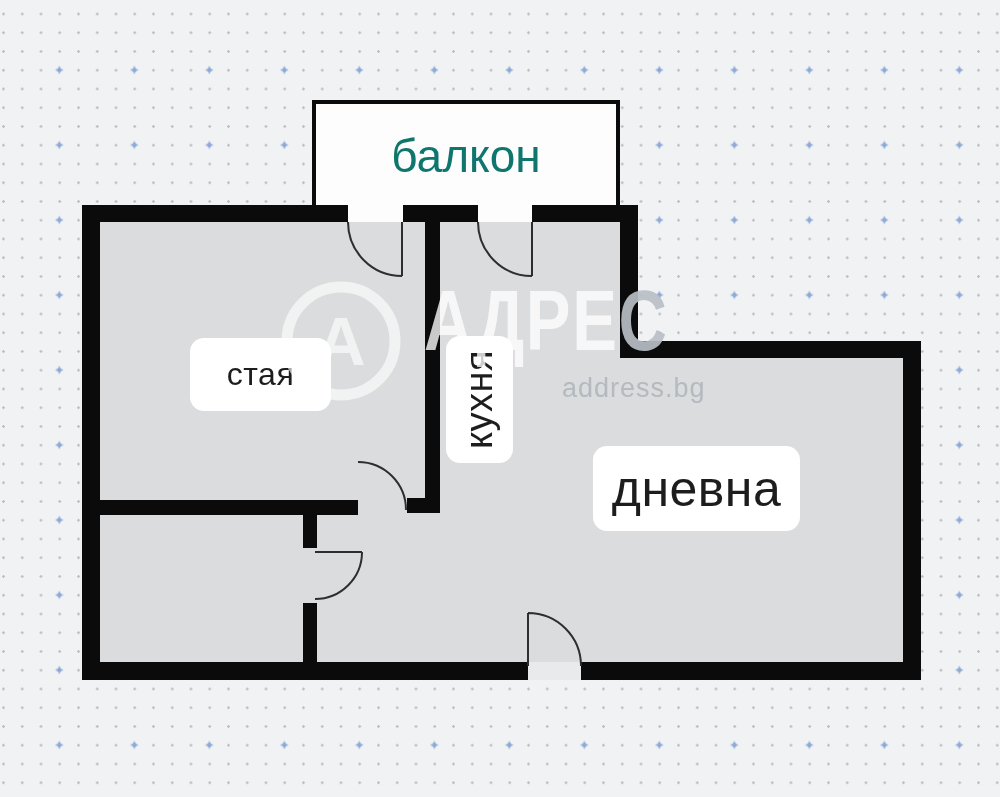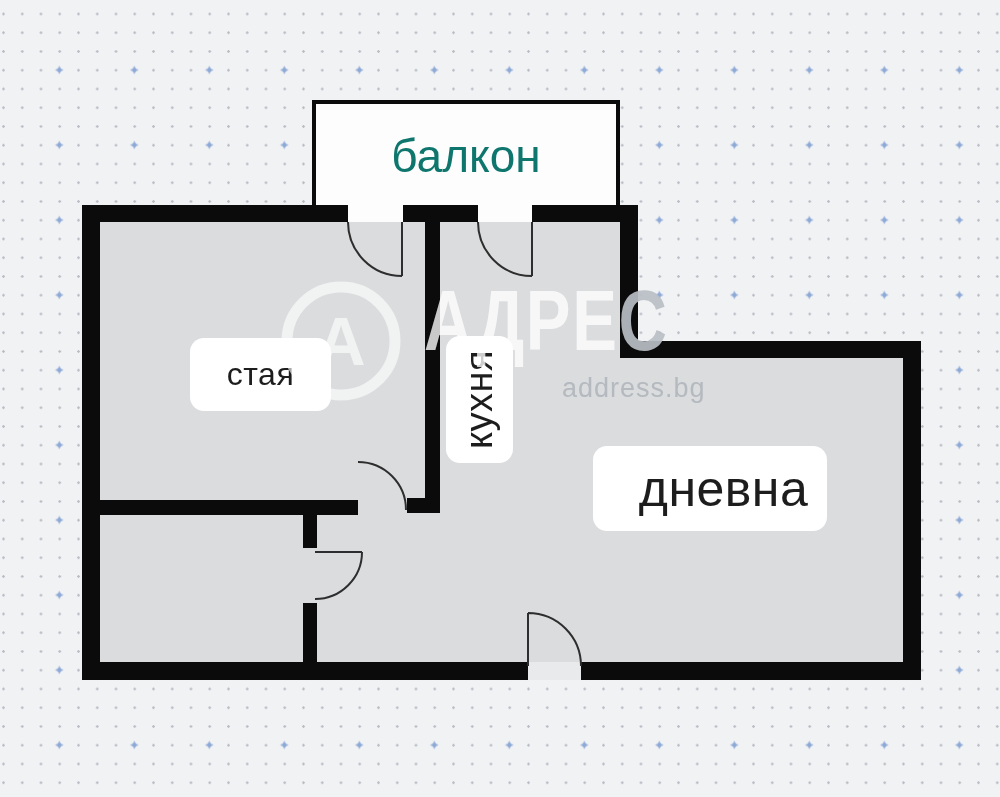--- a/index.html
+++ b/index.html
@@ -25,21 +25,21 @@
   }
   .room-label{
     position:absolute;background:#ffffff;border-radius:14px;z-index:5;
     display:flex;align-items:center;justify-content:center;
     color:#1d1d1d;font-weight:500;letter-spacing:.5px;
   }
   .lbl-balcony{font-size:46px;color:#0f766e;font-weight:500;}
   .lbl-room   {left:190px;top:338px;width:141px;height:73px;font-size:32px;}
   .lbl-kitchen{left:446px;top:336px;width:67px;height:127px;font-size:38px;}
   .lbl-kitchen .vtxt{transform:rotate(-90deg);white-space:nowrap;}
-  .lbl-living {left:593px;top:446px;width:207px;height:85px;font-size:50px;padding-left:27px;}
+  .lbl-living {left:593px;top:446px;width:207px;height:85px;font-size:50px;}
   .lbl-bath   {left:138px;top:550px;width:115px;height:70px;font-size:46px;}
   .lbl-hall   {left:377px;top:588px;width:125px;height:60px;font-size:40px;}
   .watermark{position:absolute;left:0;top:0;width:100%;height:100%;z-index:6;pointer-events:none;}
   .wm-logo{position:absolute;left:279px;top:279px;width:124px;height:124px;}
   .wm-brand{
     position:absolute;left:424px;top:270px;height:100px;
     font-size:86px;font-weight:bold;letter-spacing:2px;line-height:100px;
     transform:scaleX(.78);transform-origin:left center;white-space:nowrap;
   }
   .wm-brand .lt{color:rgba(255,255,255,.78);}

